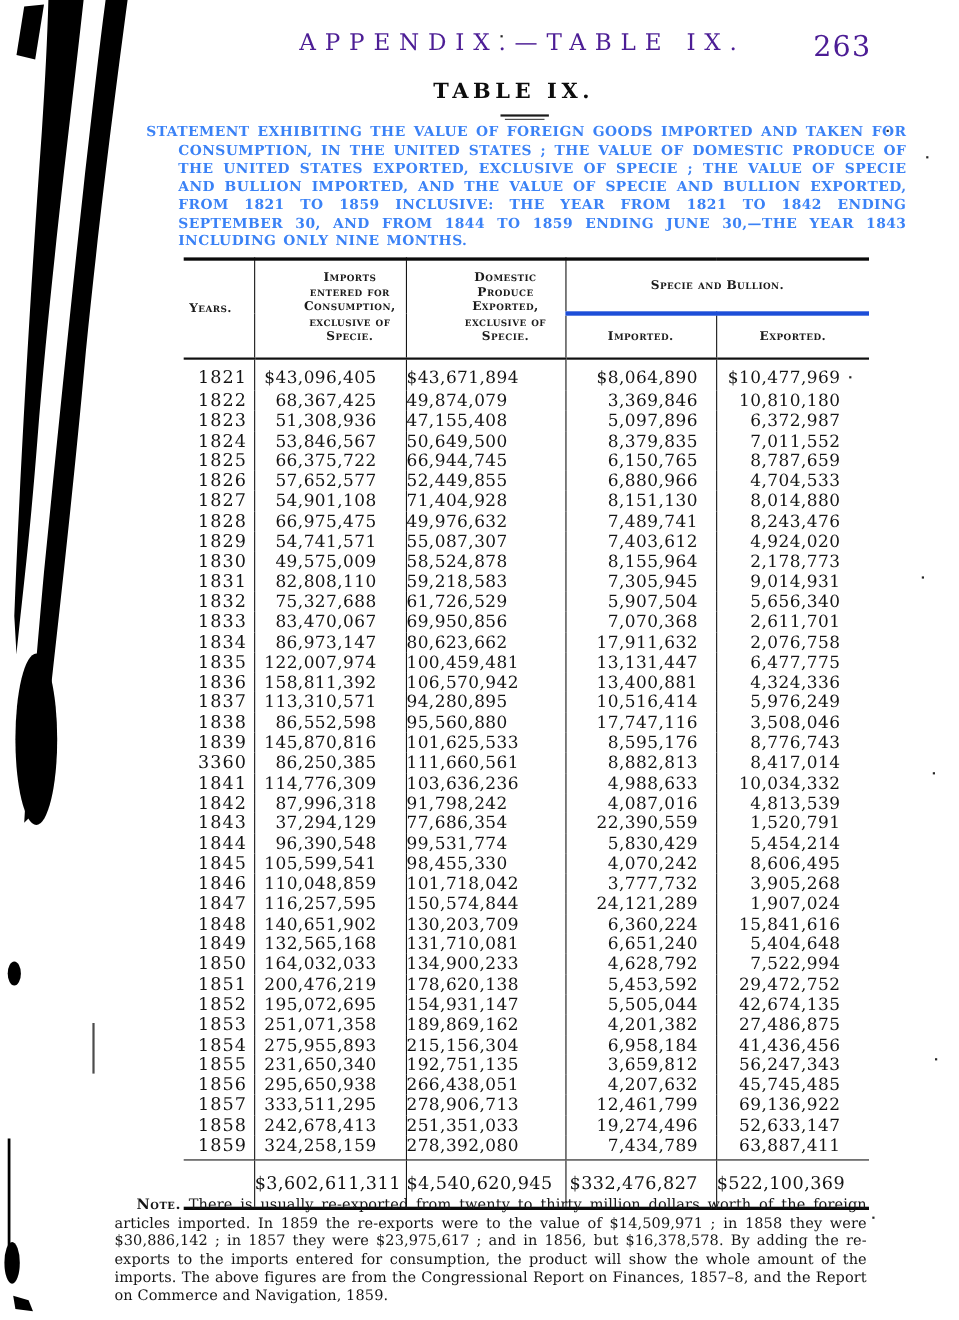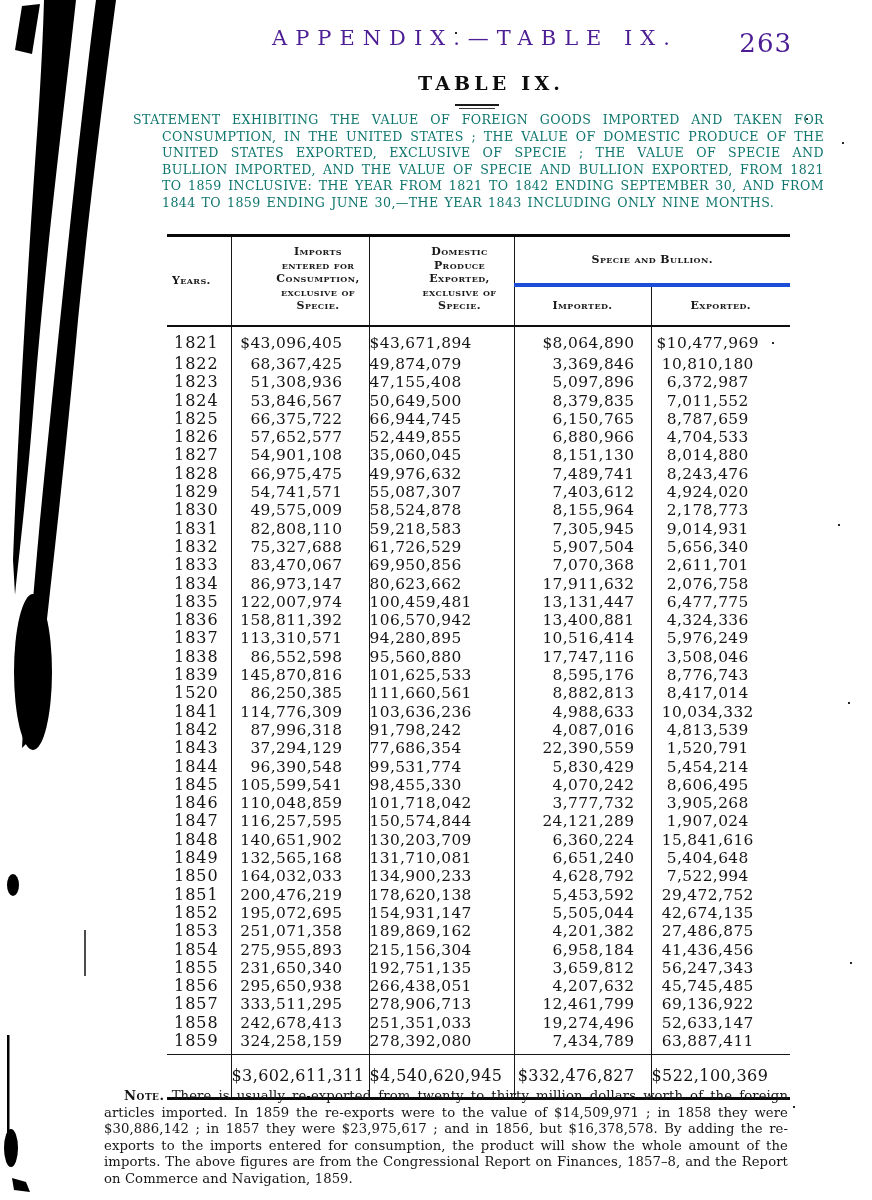--- a/index.html
+++ b/index.html
@@ -10,51 +10,51 @@
     -webkit-font-smoothing:antialiased;
   }
   
   .artifacts{position:absolute;left:0;top:0;width:240px;height:1200px;pointer-events:none;}
   .dot{position:absolute;background:#000;opacity:.85;}
   
   .running-head{position:absolute;left:160px;width:630px;top:26px;text-align:center;
     font-size:21px;letter-spacing:.38em;color:#4c1d95;white-space:nowrap;}
   .page-number{position:absolute;top:28px;right:80px;font-size:26px;letter-spacing:1px;color:#4c1d95;}
   
-  .table-title{position:absolute;left:176px;width:630px;top:72px;text-align:center;
+  .table-title{position:absolute;left:152px;width:630px;top:72px;text-align:center;
     font-size:19px;font-weight:bold;letter-spacing:.22em;color:#0d0d0d;}
   .title-rule{position:absolute;left:455px;top:104px;width:44px;height:2px;background:#1a1a1a;}
   .title-rule:after{content:"";position:absolute;left:4px;top:4px;width:36px;height:1px;background:#3a3a3a;}
   
   .statement{position:absolute;left:133px;top:112px;width:662px;
-    font-size:12.6px;line-height:16.5px;font-weight:normal;color:#0f766e;
+    font-size:12.6px;line-height:16.5px;font-weight:bold;color:#3b82f6;
     text-align:justify;letter-spacing:.4px;word-spacing:1.5px;
     padding-left:29px;text-indent:-29px;}
   
   .data-table{position:absolute;left:167px;top:234px;width:623px;
     border-collapse:collapse;table-layout:fixed;
     border-top:3px solid #0a0a0a;border-bottom:3px solid #0a0a0a;color:#141414;}
   .data-table th{font-weight:bold;font-variant:small-caps;font-size:11px;line-height:13.5px;
     letter-spacing:.4px;padding:0 4px;color:#1a1a1a;}
   .hrow-top th{height:46px;}
   .hrow-sub th{height:38px;}
   th.h-years{text-align:left;vertical-align:middle;padding-left:5px;}
   th.h-imports,th.h-domestic{vertical-align:top;padding-top:8px;text-align:center;padding-left:40px;}
   th.h-group{vertical-align:middle;text-align:center;border-bottom:4px solid #1d4ed8;margin-left:28px;}
   th.h-sub{vertical-align:middle;text-align:center;}
   .b-left{border-left:1px solid #161616;}
   .head-bottom{border-bottom:2px solid #0f0f0f;}
   .data-table td{height:18.3px;padding:0;font-size:15.4px;line-height:18.3px;
     letter-spacing:.4px;white-space:nowrap;}
-  td.col-year{text-align:left;padding-left:7px;font-size:16px;letter-spacing:1px;}
+  td.col-year{text-align:center;padding-left:7px;font-size:16px;letter-spacing:1px;}
   td.num{text-align:right;font-variant-numeric:lining-nums;}
   td.col-imports{padding-right:26px;}
   td.col-domestic{padding-right:52px;}
   td.col-sp-imp{padding-right:16px;}
-  td.col-sp-exp{padding-right:26px;text-align:center;}
+  td.col-sp-exp{padding-right:26px;}
   tbody tr:first-child td{padding-top:5px;height:23px;}
   tbody tr:last-child td{padding-bottom:4px;}
   tfoot td{height:42px !important;vertical-align:middle;font-size:16px !important;
     border-top:1px solid #161616;}
   
   .note{position:absolute;left:104px;top:1088px;width:684px;
     font-size:13.2px;line-height:16.6px;color:#151515;text-align:justify;
     letter-spacing:.1px;text-indent:20px;font-weight:500;}
   .note .note-label{font-variant:small-caps;font-weight:bold;letter-spacing:.5px;}
 </style>
@@ -149,21 +149,21 @@
       <tr>
         <td class="col-year">1826</td>
         <td class="num col-imports b-left">57,652,577</td>
         <td class="num col-domestic b-left">52,449,855</td>
         <td class="num col-sp-imp b-left">6,880,966</td>
         <td class="num col-sp-exp b-left">4,704,533</td>
       </tr>
       <tr>
         <td class="col-year">1827</td>
         <td class="num col-imports b-left">54,901,108</td>
-        <td class="num col-domestic b-left">35,060,045</td>
+        <td class="num col-domestic b-left">71,404,928</td>
         <td class="num col-sp-imp b-left">8,151,130</td>
         <td class="num col-sp-exp b-left">8,014,880</td>
       </tr>
       <tr>
         <td class="col-year">1828</td>
         <td class="num col-imports b-left">66,975,475</td>
         <td class="num col-domestic b-left">49,976,632</td>
         <td class="num col-sp-imp b-left">7,489,741</td>
         <td class="num col-sp-exp b-left">8,243,476</td>
       </tr>
@@ -238,21 +238,21 @@
         <td class="num col-sp-exp b-left">3,508,046</td>
       </tr>
       <tr>
         <td class="col-year">1839</td>
         <td class="num col-imports b-left">145,870,816</td>
         <td class="num col-domestic b-left">101,625,533</td>
         <td class="num col-sp-imp b-left">8,595,176</td>
         <td class="num col-sp-exp b-left">8,776,743</td>
       </tr>
       <tr>
-        <td class="col-year">1520</td>
+        <td class="col-year">3360</td>
         <td class="num col-imports b-left">86,250,385</td>
         <td class="num col-domestic b-left">111,660,561</td>
         <td class="num col-sp-imp b-left">8,882,813</td>
         <td class="num col-sp-exp b-left">8,417,014</td>
       </tr>
       <tr>
         <td class="col-year">1841</td>
         <td class="num col-imports b-left">114,776,309</td>
         <td class="num col-domestic b-left">103,636,236</td>
         <td class="num col-sp-imp b-left">4,988,633</td>

